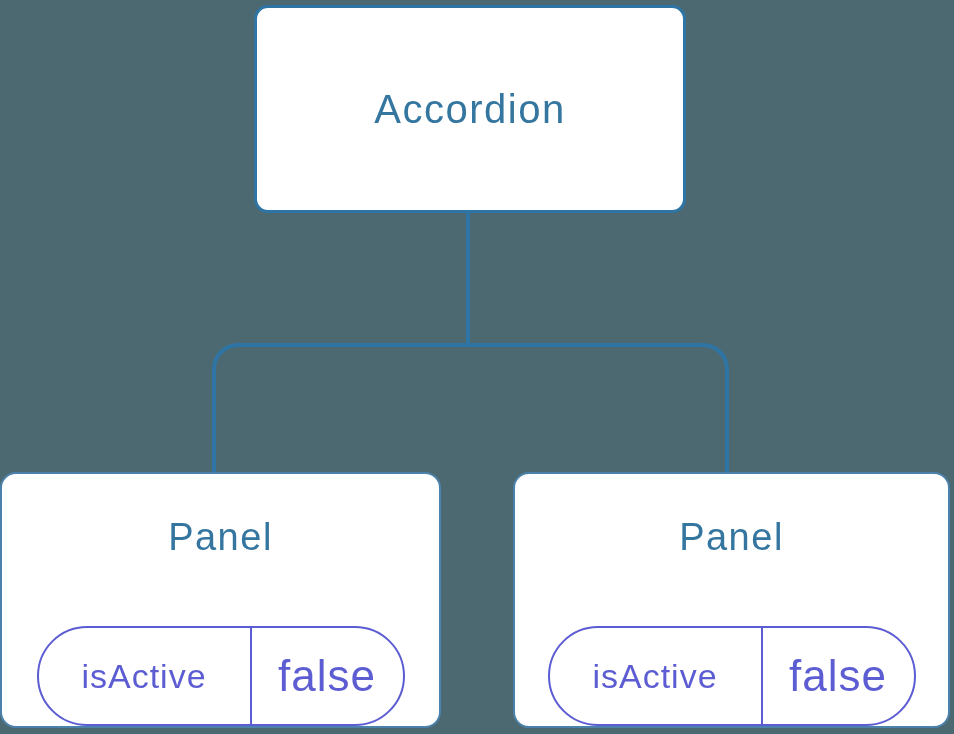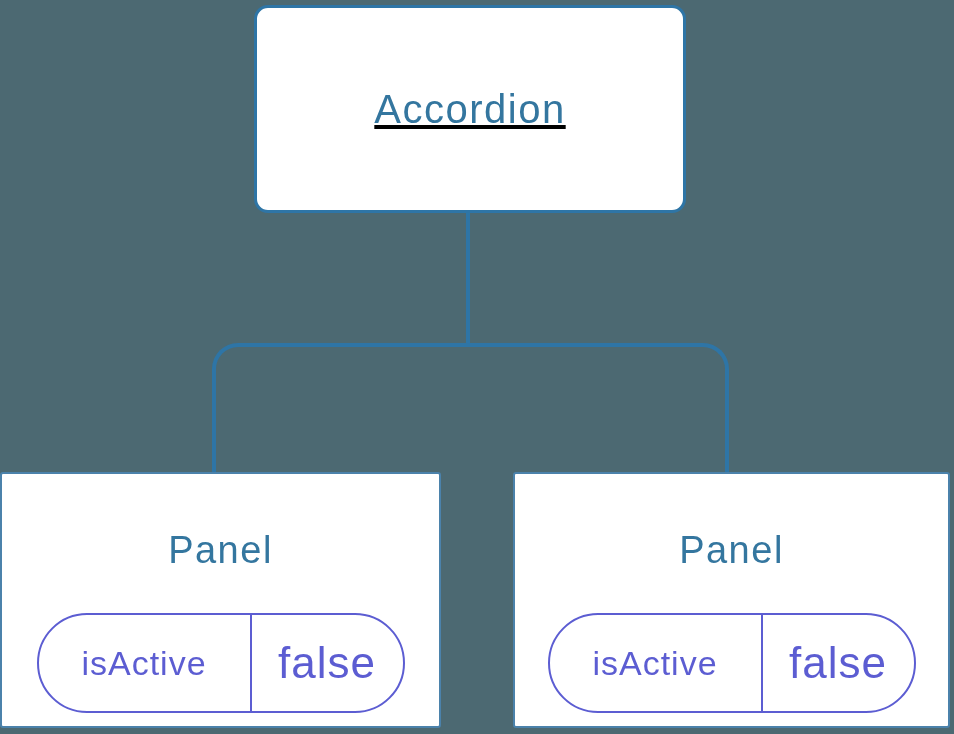--- a/index.html
+++ b/index.html
@@ -26,21 +26,20 @@
   .node{
     position:absolute;
     background:var(--color-node-fill);
     display:flex;align-items:center;justify-content:center;
   }
   .accordion{
     left:254px;top:5px;width:432px;height:208px;
     border:3px solid var(--color-node-border);
     border-radius:14px;
     z-index:2;
-    text-decoration:underline;
   }
   .accordion-label{
     color:var(--color-node-label);
     font-size:40px;
     letter-spacing:1.5px;
     font-weight:500;
   }
   
   .stem{
     position:absolute;
@@ -56,23 +55,23 @@
     border-top:4px solid var(--color-connector);
     border-left:4px solid var(--color-connector);
     border-right:4px solid var(--color-connector);
     border-bottom:none;
     border-radius:26px 26px 0 0;
     z-index:1;
   }
   
   .panel{
     border:2px solid var(--color-panel-border);
-    border-radius:3px;
+    border-radius:16px;
     flex-direction:column;
-    justify-content:center;
+    justify-content:space-between;
     z-index:2;
   }
   .panel-left{left:0px;top:472px;width:441px;height:256px;}
   .panel-right{left:513px;top:472px;width:437px;height:256px;}
   .panel-label{
     margin-top:42px;
     color:var(--color-node-label);
     font-size:38px;
     letter-spacing:1.5px;
     font-weight:500;

